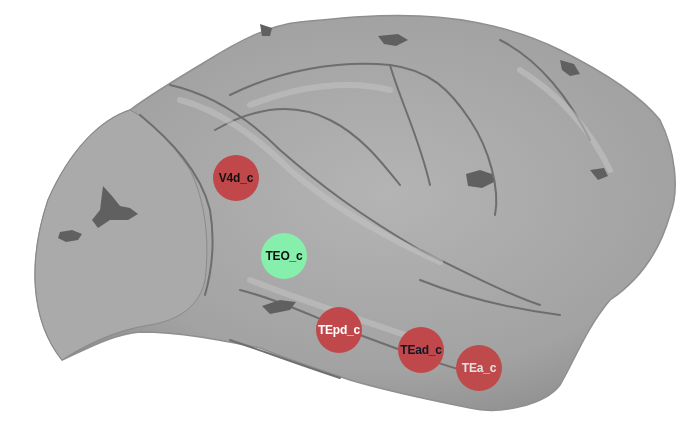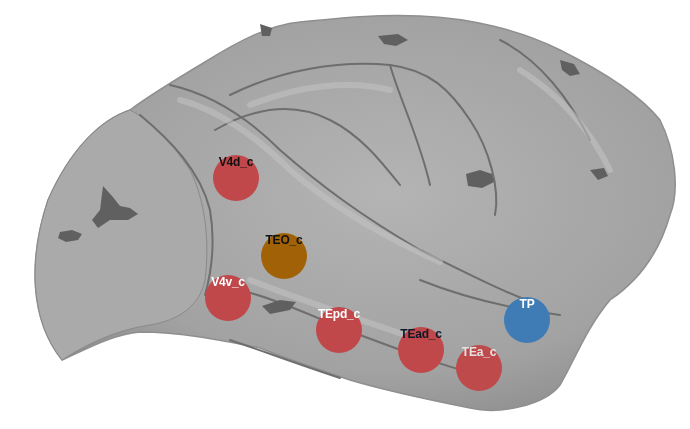--- a/index.html
+++ b/index.html
@@ -1,21 +1,21 @@
 <!DOCTYPE html>
 <html><head>
 <meta charset="utf-8">
 <style>
   html, body { margin: 0; padding: 0; background: #ffffff; }
   body { width: 690px; height: 429px; position: relative; overflow: hidden;
          font-family: "Liberation Sans", sans-serif; }
   .stage { position: absolute; left: 0; top: 0; width: 690px; height: 429px; }
   svg.brain { position: absolute; left: 0; top: 0; }
   .marker { position: absolute; border-radius: 50%; display: flex;
-            align-items: flex-start; justify-content: center;
+            align-items: center; justify-content: center;
             font-family: "Liberation Sans", sans-serif; font-weight: bold;
             font-size: 12px; letter-spacing: -0.2px; white-space: nowrap; }
 </style>
 </head>
 <body>
 
 <div class="stage">
   <svg class="brain" width="690" height="429" viewBox="0 0 690 429">
     <defs>
       <radialGradient id="g1" cx="55%" cy="45%" r="65%">
@@ -65,31 +65,25 @@
       <path d="M260 24 L272 28 L270 36 L262 36 Z"></path>
       <path d="M378 36 L398 34 L408 40 L396 46 L384 44 Z"></path>
       <path d="M560 60 L574 64 L580 74 L570 76 L562 70 Z"></path>
       <path d="M590 170 L604 168 L608 176 L598 180 Z"></path>
     </g>
   </svg>
 
   <div class="marker" style="left:213px; top:155px; width:46px; height:46px; background:#c0484a; color:#111111;">
     <span>V4d_c</span>
   </div>
-  <div class="marker" style="left:261px; top:233px; width:46px; height:46px; background:#a16207; color:#111111;">
+  <div class="marker" style="left:261px; top:233px; width:46px; height:46px; background:#86efac; color:#111111;">
     <span>TEO_c</span>
-  </div>
-  <div class="marker" style="left:205px; top:275px; width:46px; height:46px; background:#c0484a; color:#ffffff;">
-    <span>V4v_c</span>
   </div>
   <div class="marker" style="left:316px; top:307px; width:46px; height:46px; background:#c0484a; color:#ffffff;">
     <span>TEpd_c</span>
   </div>
   <div class="marker" style="left:398px; top:327px; width:46px; height:46px; background:#c0484a; color:#0f172a;">
     <span>TEad_c</span>
   </div>
-  <div class="marker" style="left:504px; top:297px; width:46px; height:46px; background:#3f7bb5; color:#ffffff;">
-    <span>TP</span>
-  </div>
   <div class="marker" style="left:456px; top:345px; width:46px; height:46px; background:#c0484a; color:#e5e5e5; opacity:0.97;">
     <span>TEa_c</span>
   </div>
 </div>
 
 </body></html>

